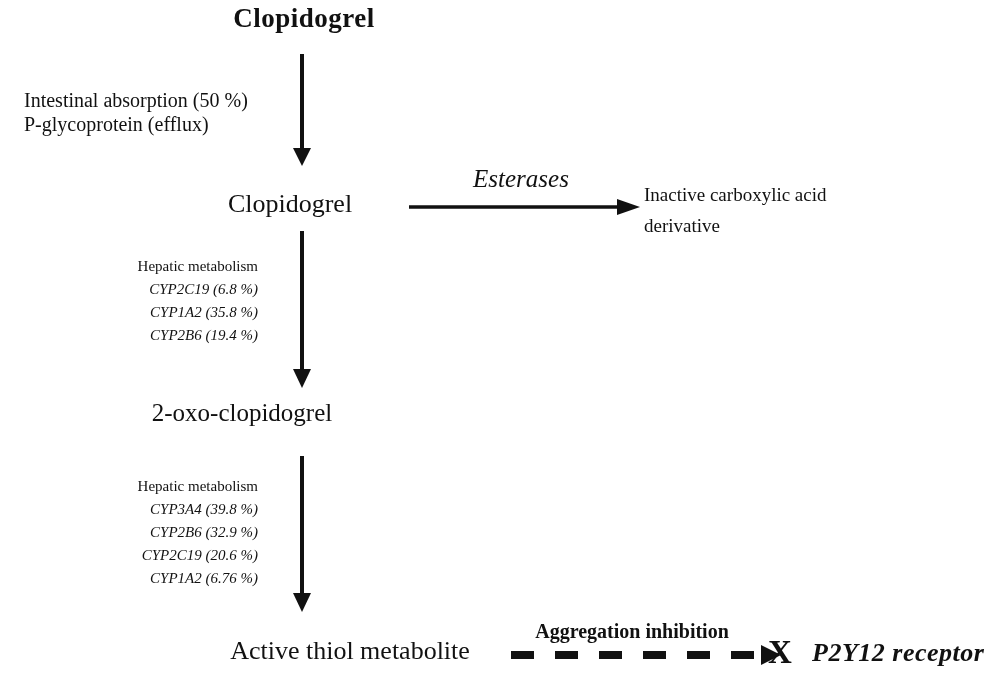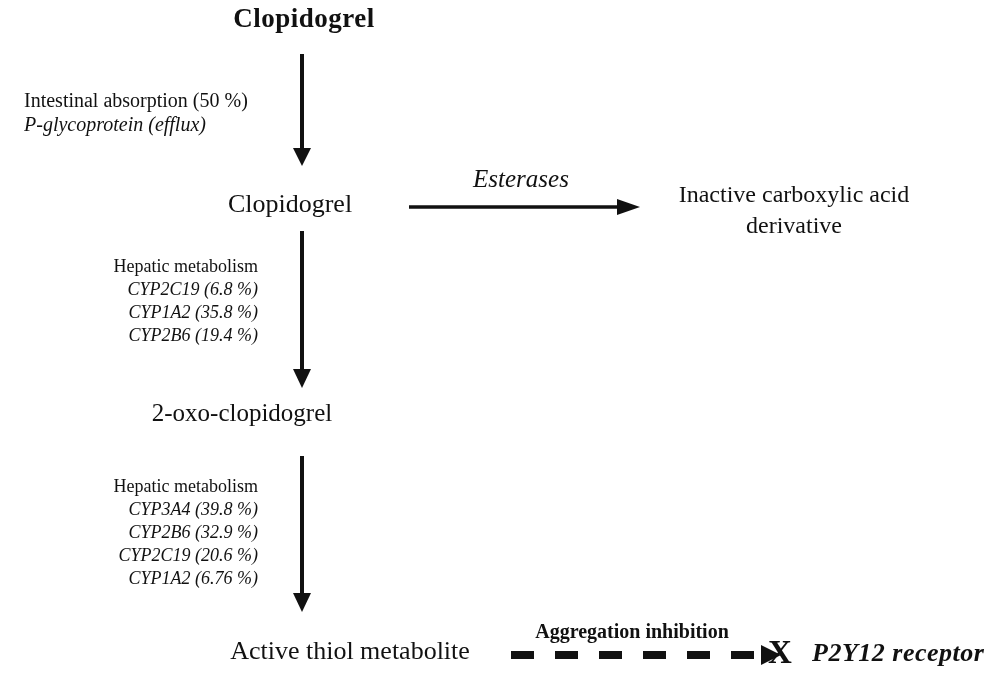--- a/index.html
+++ b/index.html
@@ -28,31 +28,30 @@
     font-size: 27px;
     font-weight: bold;
     text-align: center;
     letter-spacing: 0.5px;
   }
   .node {
     font-size: 26px;
     text-align: center;
   }
   .node-sm {
-    font-size: 24px;
-    text-align: center;
+    font-size: 19px;
     line-height: 31px;
   }
   .side-label {
     font-size: 20px;
     line-height: 24px;
   }
-  .side-label .it { font-style: italic; }
+  .side-label .it { }
   .met-block {
-    font-size: 18px;
+    font-size: 15px;
     text-align: right;
     line-height: 23px;
   }
   .met-block .met-item { font-style: italic; }
   .esterases {
     font-size: 25px;
     font-style: italic;
     text-align: center;
   }
   .agg-label {

